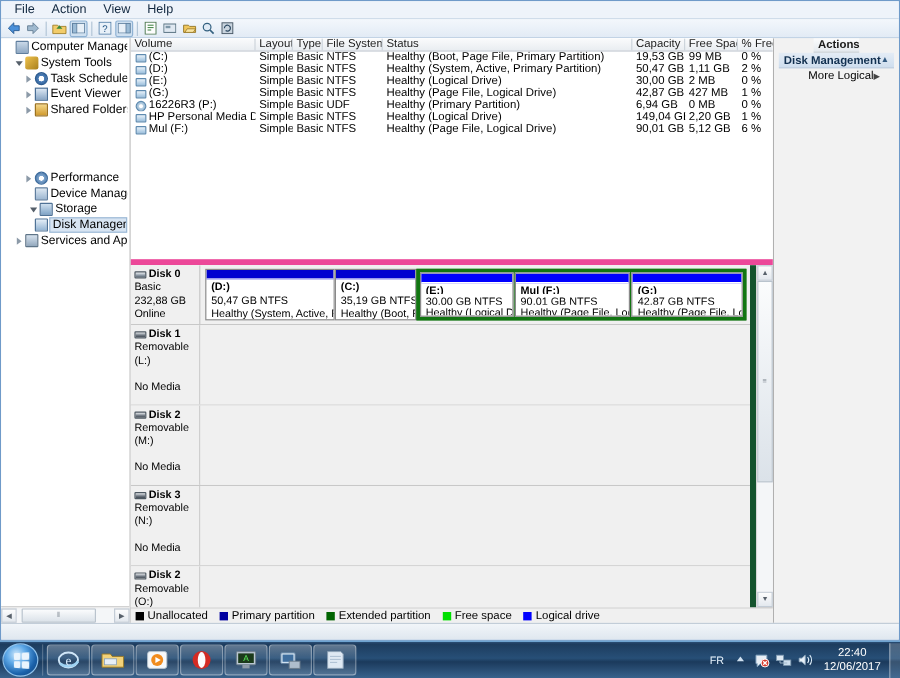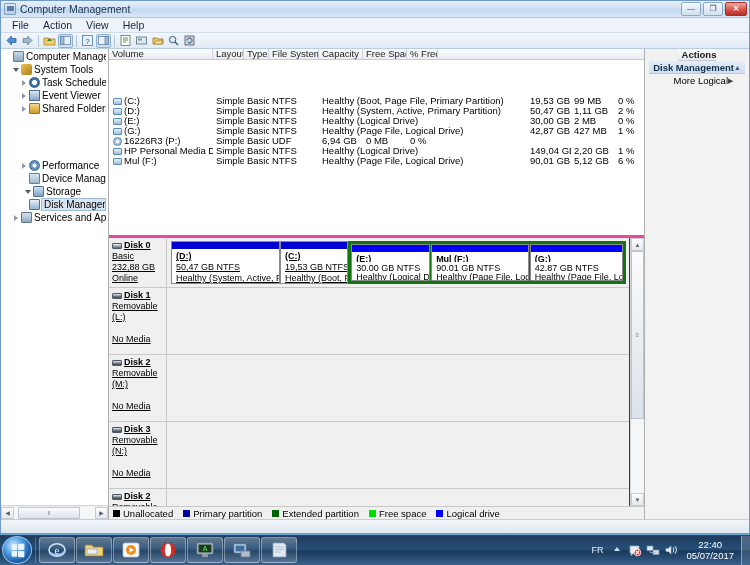--- a/index.html
+++ b/index.html
@@ -235,25 +235,24 @@
     flex-direction: column;
     min-width: 0;
     background: #fff;
     border-right: 1px solid #b0b0b0;
   }
 
   
   #vol-list {
     height: 189px;
     background: #fff;
-    border-bottom: 3px solid #ec4899;
+    border-bottom: 5px solid #ec4899;
     display: flex;
     flex-direction: column;
     overflow: hidden;
-    gap: 36px;
   }
   #vol-header {
     display: flex;
     height: 11px;
     background: linear-gradient(to bottom,#fafbfc,#e9edf1);
     border-bottom: 1px solid #c4cbd2;
     flex: 0 0 11px;
   }
   #vol-header .hcell {
     border-right: 1px solid #cdd4db;
@@ -299,22 +298,21 @@
     flex: 1;
     display: flex;
     min-height: 0;
     background: #f0f0f0;
   }
   #disk-scrollarea {
     flex: 1;
     overflow: hidden;
     position: relative;
     background: #f0f0f0;
-    border-right: 1px solid #14532d;
-    text-decoration: underline;
+    border-right: 5px solid #14532d;
   }
   .disk-row {
     display: flex;
     border-bottom: 1px solid #c8c8c8;
     background: #f0f0f0;
     min-height: 0;
   }
   .disk-info {
     width: 58px;
     flex: 0 0 58px;
@@ -547,35 +545,20 @@
     background: linear-gradient(to bottom,rgba(255,255,255,.22),rgba(255,255,255,.05));
     border-left: 1px solid rgba(255,255,255,.4);
     flex: 0 0 9px;
   }
 </style>
 </head>
 <body>
 
 <div id="window">
 
-  <div id="titlebar">
-    <div class="win-icon"></div>
-    <span class="title-text">Computer Management</span>
-    <div id="caption-buttons">
-      <div class="cap-btn">
-          <span class="glyph">—</span>
-        </div>
-      <div class="cap-btn">
-          <span class="glyph">❐</span>
-        </div>
-      <div class="cap-btn close">
-          <span class="glyph">✕</span>
-        </div>
-    </div>
-  </div>
 
   <div id="menubar">
     <div class="menu-item">File</div>
     <div class="menu-item">Action</div>
     <div class="menu-item">View</div>
     <div class="menu-item">Help</div>
   </div>
 
   <div id="toolbar">
     <div class="tb-btn">
@@ -728,20 +711,21 @@
     </div>
 
     <div id="centerpane">
 
       <div id="vol-list">
         <div id="vol-header">
             <div class="hcell" style="width: 104px; flex: 0 0 104px;">Volume</div>
             <div class="hcell" style="width: 31px; flex: 0 0 31px;">Layout</div>
             <div class="hcell" style="width: 25px; flex: 0 0 25px;">Type</div>
             <div class="hcell" style="width: 50px; flex: 0 0 50px;">File System</div>
+            <div class="hcell" style="width: 208px; flex: 0 0 208px;">Status</div>
             <div class="hcell" style="width: 44px; flex: 0 0 44px;">Capacity</div>
             <div class="hcell" style="width: 44px; flex: 0 0 44px;">Free Space</div>
             <div class="hcell" style="width: 31px; flex: 0 0 31px;">% Free</div>
           </div>
         <div id="vol-rows">
             <div class="vrow">
               <div class="cell vol" style="width: 104px; flex: 0 0 104px;">
                 <span class="vol-ic"></span>
                 <span>(C:)</span>
               </div>
@@ -793,20 +777,21 @@
               <div class="cell" style="width: 31px; flex: 0 0 31px;">1 %</div>
             </div>
             <div class="vrow">
               <div class="cell vol" style="width: 104px; flex: 0 0 104px;">
                 <span class="vol-ic cd"></span>
                 <span>16226R3 (P:)</span>
               </div>
               <div class="cell" style="width: 31px; flex: 0 0 31px;">Simple</div>
               <div class="cell" style="width: 25px; flex: 0 0 25px;">Basic</div>
               <div class="cell" style="width: 50px; flex: 0 0 50px;">UDF</div>
+              <div class="cell" style="width: 208px; flex: 0 0 208px;">Healthy (Primary Partition)</div>
               <div class="cell" style="width: 44px; flex: 0 0 44px;">6,94 GB</div>
               <div class="cell" style="width: 44px; flex: 0 0 44px;">0 MB</div>
               <div class="cell" style="width: 31px; flex: 0 0 31px;">0 %</div>
             </div>
             <div class="vrow">
               <div class="cell vol" style="width: 104px; flex: 0 0 104px;">
                 <span class="vol-ic"></span>
                 <span>HP Personal Media Drive (K:)</span>
               </div>
               <div class="cell" style="width: 31px; flex: 0 0 31px;">Simple</div>
@@ -848,21 +833,21 @@
               <div class="disk-body">
                 <div class="part" style="flex: 50 1 0px;">
                   <div class="cap-bar"></div>
                   <div class="ptext pname" style="font-weight: bold;">(D:)</div>
                   <div class="ptext">50,47 GB NTFS</div>
                   <div class="ptext">Healthy (System, Active, Prim</div>
                 </div>
                 <div class="part" style="flex: 31 1 0px;">
                   <div class="cap-bar"></div>
                   <div class="ptext pname" style="font-weight: bold;">(C:)</div>
-                  <div class="ptext">19,53 GB NTFS</div>
+                  <div class="ptext">35,19 GB NTFS</div>
                   <div class="ptext">Healthy (Boot, Page File, Pr</div>
                 </div>
                 <div class="partgroup" style="flex: 127 1 0px;">
                   <div class="part" style="flex: 37 1 0px;">
                     <div class="cap-bar logical"></div>
                     <div class="ptext pname" style="font-weight: bold;">(E:)</div>
                     <div class="ptext">30,00 GB NTFS</div>
                     <div class="ptext">Healthy (Logical Drive)</div>
                   </div>
                   <div class="part" style="flex: 46 1 0px;">
@@ -1059,17 +1044,17 @@
         </svg>
     </span>
     <span class="ti">
       <svg width="14" height="14" viewBox="0 0 14 14">
           <path d="M2 5.5h2.3L7 3v8L4.3 8.5H2z" fill="#e9f1f8" stroke="#9ab3c8" stroke-width=".7"></path>
           <path d="M9 4.5a4.2 4.2 0 0 1 0 5M10.8 3a6.3 6.3 0 0 1 0 8" fill="none" stroke="#dcebf7" stroke-width="1"></path>
         </svg>
     </span>
     <div id="clock">
       <div>22:40</div>
-      <div>05/07/2017</div>
+      <div>12/06/2017</div>
     </div>
   </div>
   <div id="show-desktop"></div>
 </div>
 
 </body></html>

